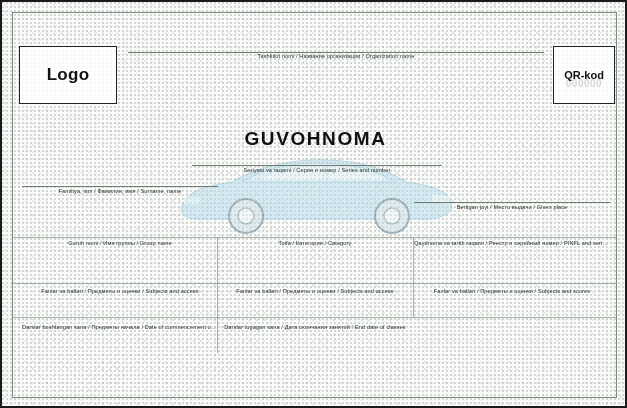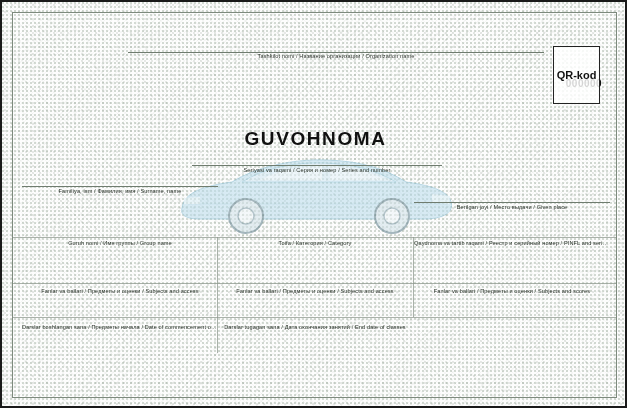--- a/index.html
+++ b/index.html
@@ -40,21 +40,21 @@
   }
 
   
   .logo-box{
     position:absolute;left:17px;top:44px;width:98px;height:58px;
     box-sizing:border-box;border:1px solid #222;background:rgba(255,255,255,0.82);
     display:flex;align-items:center;justify-content:center;
     font-size:17px;font-weight:bold;color:#111;letter-spacing:0.3px;
   }
   .qr-box{
-    position:absolute;left:551px;top:44px;width:47px;height:58px;
+    position:absolute;left:551px;top:44px;width:62px;height:58px;
     box-sizing:border-box;border:1px solid #222;background:rgba(255,255,255,0.82);
     display:flex;align-items:center;justify-content:center;
     font-size:11px;font-weight:bold;color:#111;
   }
   .serial{
     position:absolute;left:551px;top:36px;width:62px;text-align:center;
     font-size:10px;font-weight:bold;color:#111;letter-spacing:0.5px;margin-top:40px;
   }
 
   .org-line{
@@ -101,20 +101,21 @@
   }
 </style>
 </head>
 <body>
 
 <div class="page">
 
   <div class="guilloche"></div>
   <div class="frame"></div>
 
+  <div class="logo-box">Logo</div>
 
   <div class="serial">000000</div>
   <div class="qr-box">QR-kod</div>
 
   <div class="org-line">
     <div class="rule"></div>
     <div class="tiny center">Tashkilot nomi / Название организации / Organization name</div>
   </div>
 
   <div class="doc-title">GUVOHNOMA</div>

